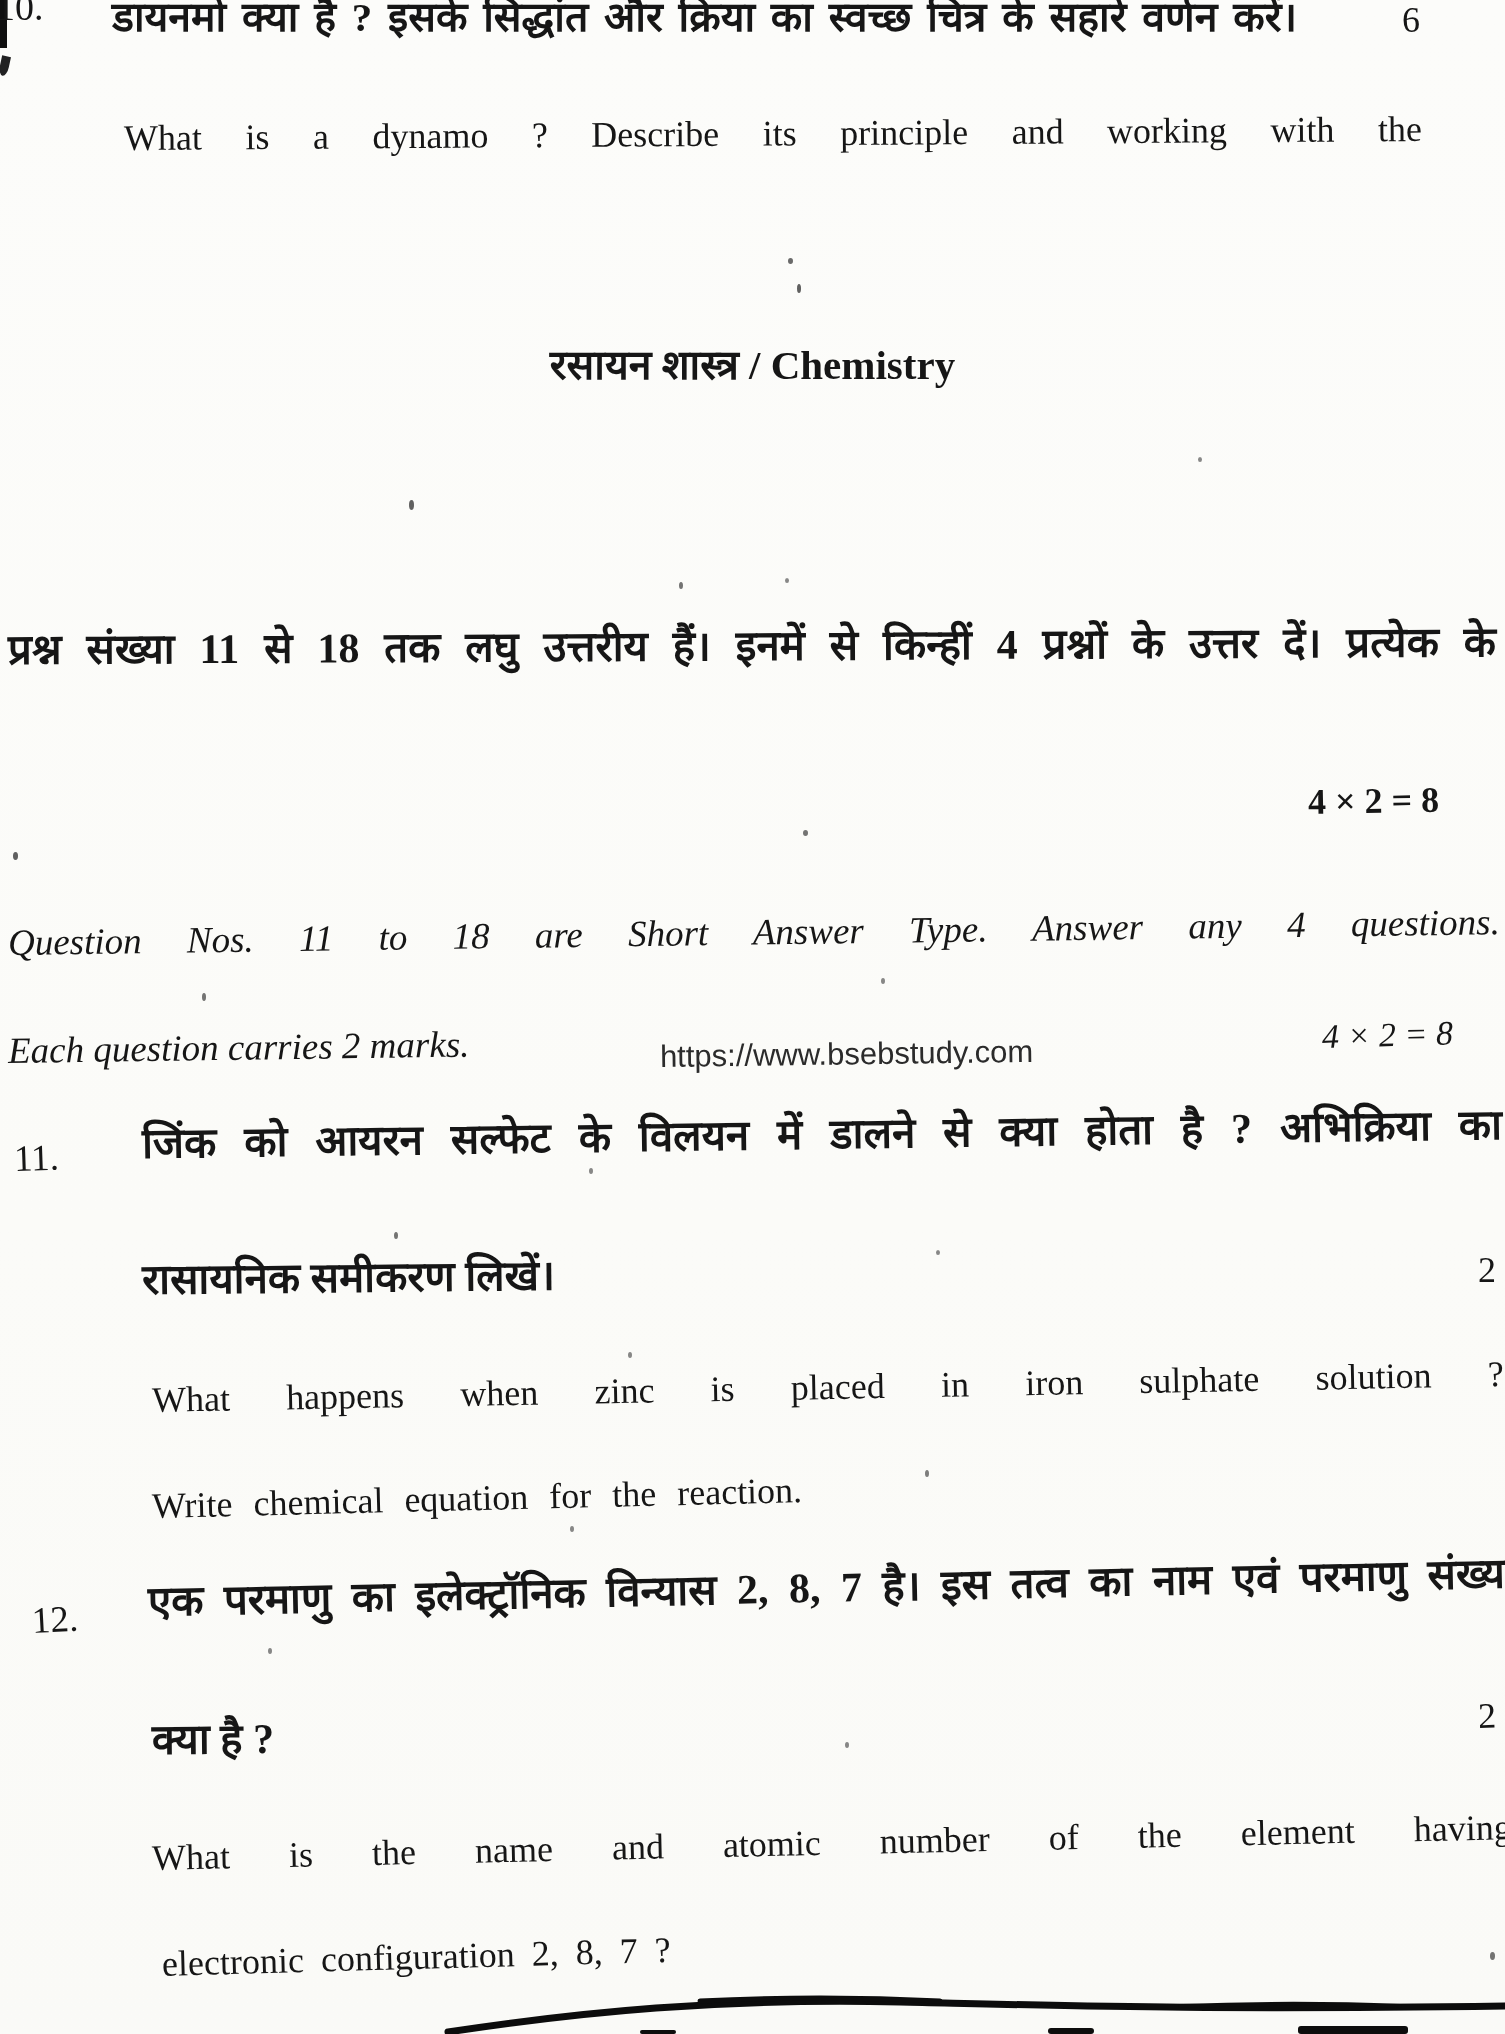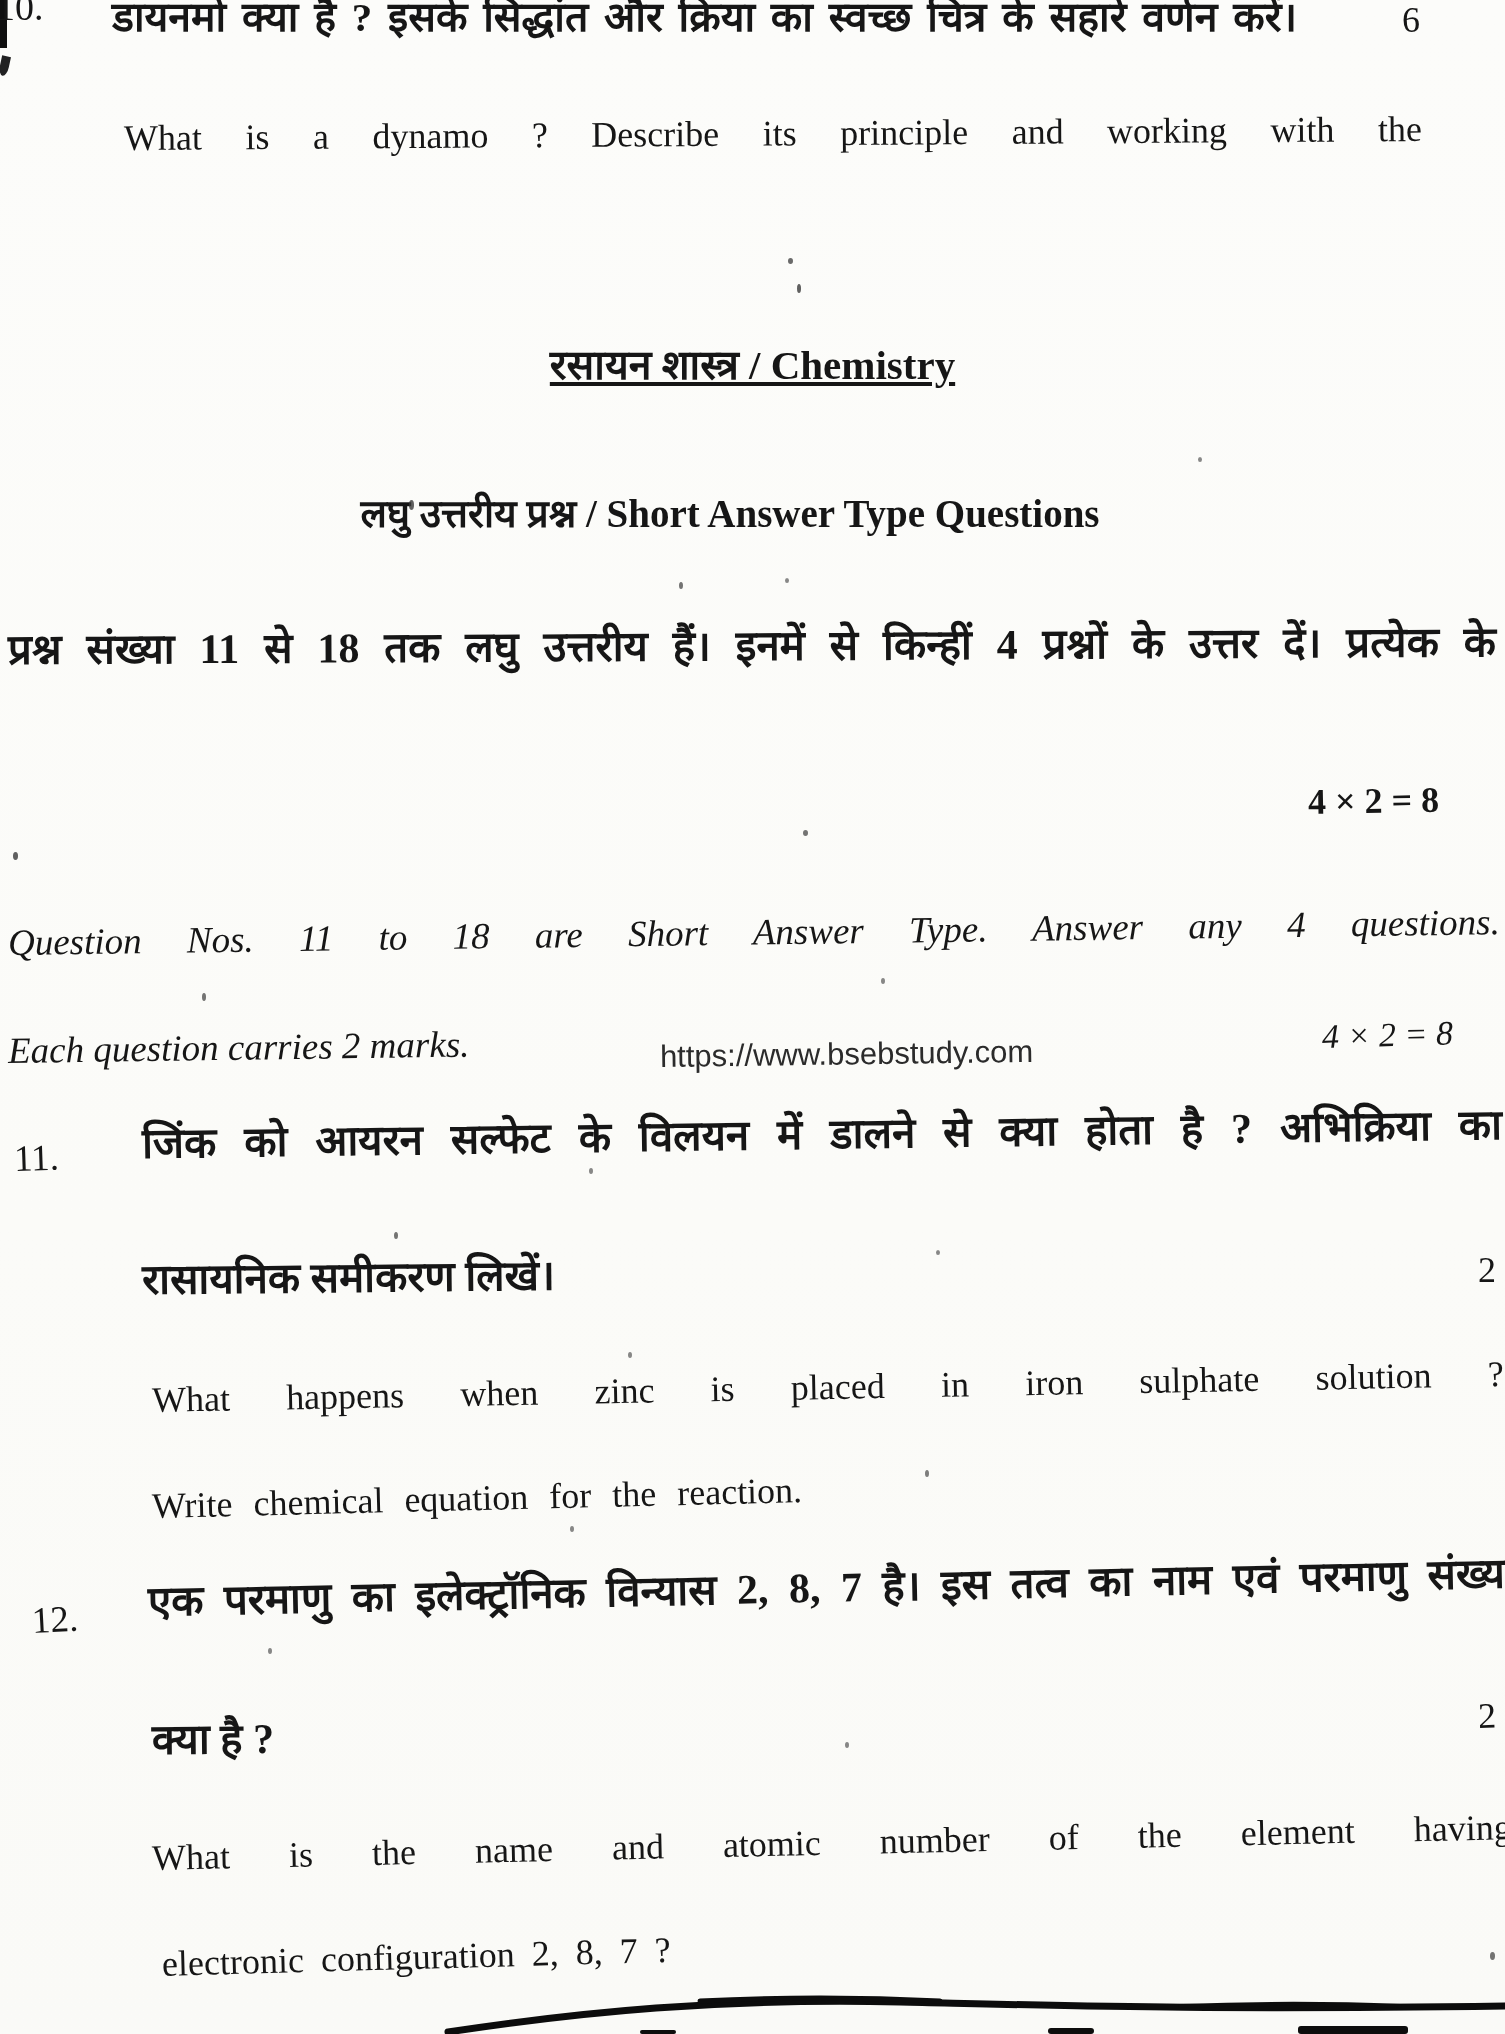--- a/index.html
+++ b/index.html
@@ -32,22 +32,21 @@
 
   <div class="edgebar"></div>
   <div class="comma"></div>
 
   <div class="ln eng" style="left:-4px;top:-16px;font-size:38px;">10.</div>
   <div class="ln hindi jl" style="left:112px;top:-8px;font-size:41px;width:1185px;">डायनमो क्या है ? इसके सिद्धांत और क्रिया का स्वच्छ चित्र के सहारे वर्णन करें।</div>
   <div class="ln eng" style="left:1402px;top:-2px;font-size:36px;">6</div>
 
   <div class="ln eng jl" style="left:124px;top:116px;font-size:36px;width:1298px;transform:rotate(-0.4deg);">What is a dynamo ? Describe its principle and working with the</div>
 
-  <div class="ln hindi bold center" style="left:0;top:340px;width:1505px;font-size:41px;text-decoration:underline;">रसायन शास्त्र / Chemistry</div>
-  <div class="ln hindi bold center" style="left:0;top:490px;width:1460px;font-size:39px;">लघु उत्तरीय प्रश्न / Short Answer Type Questions</div>
+  <div class="ln hindi bold center" style="left:0;top:340px;width:1505px;font-size:41px;">रसायन शास्त्र / Chemistry</div>
 
   <div class="ln hindi jl" style="left:8px;top:624px;font-size:42px;width:1488px;transform:rotate(-0.3deg);">प्रश्न संख्या 11 से 18 तक लघु उत्तरीय हैं। इनमें से किन्हीं 4 प्रश्नों के उत्तर दें। प्रत्येक के</div>
   <div class="ln eng bold" style="left:1308px;top:780px;font-size:36px;transform:rotate(-1deg);">4 × 2 = 8</div>
 
   <div class="ln eng ital jl" style="left:8px;top:920px;font-size:37px;width:1492px;transform:rotate(-0.8deg);">Question Nos. 11 to 18 are Short Answer Type. Answer any 4 questions.</div>
   <div class="ln eng ital" style="left:8px;top:1028px;font-size:37px;transform:rotate(-0.8deg);">Each question carries 2 marks.</div>
   <div class="ln sans" style="left:660px;top:1038px;font-size:31px;color:#2b2b2b;transform:rotate(-0.8deg);">https://www.bsebstudy.com</div>
   <div class="ln eng ital" style="left:1322px;top:1016px;font-size:34px;transform:rotate(-1.6deg);">4 × 2 = 8</div>
 
   <div class="ln eng" style="left:14px;top:1136px;font-size:37px;transform:rotate(-2deg);">11.</div>

